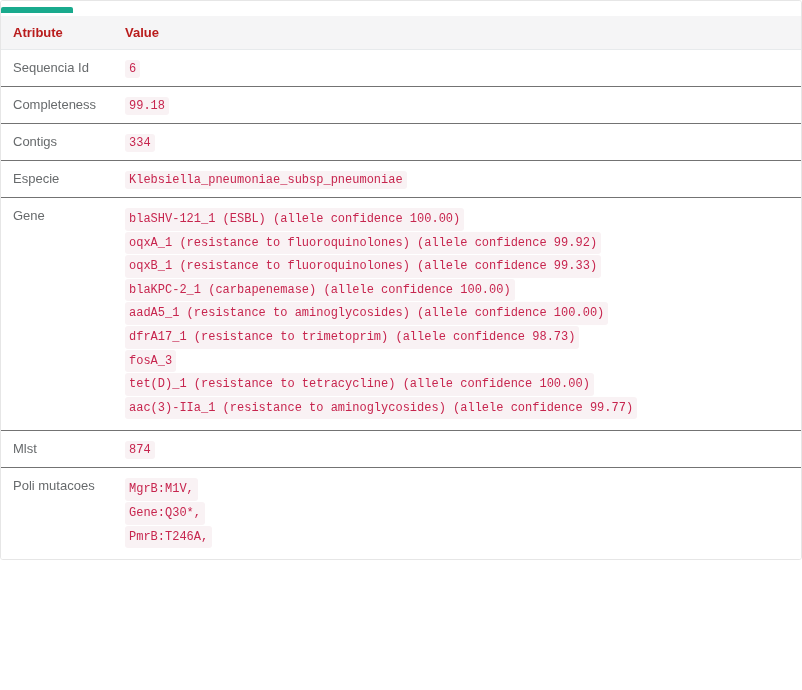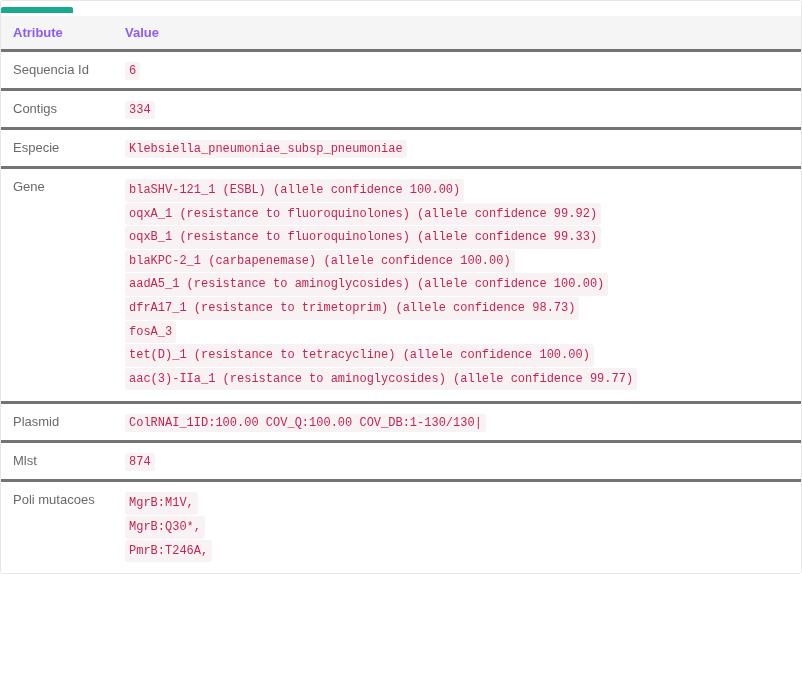--- a/index.html
+++ b/index.html
@@ -29,27 +29,27 @@
     table {
       width: 100%;
       border-collapse: collapse;
       background: #fff;
     }
     thead th {
       background: #f5f5f6;
       text-align: left;
       font-weight: 600;
       font-size: 13px;
-      color: #8b5cf6;
+      color: #b91c1c;
       padding: 9px 12px;
       border-bottom: 1px solid #e7eaec;
     }
     tbody td {
       padding: 10px 12px;
-      border-top: 3px solid #737373;
+      border-top: 1px solid #737373;
       vertical-align: top;
       font-size: 13px;
       color: #676a6c;
     }
     td.attr-cell {
       width: 112px;
       color: #676a6c;
     }
     code {
       font-family: Menlo, Monaco, Consolas, "Courier New", monospace;
@@ -79,42 +79,42 @@
         <th>Atribute</th>
         <th>Value</th>
       </tr>
     </thead>
     <tbody id="tbody">
     <tr>
           <td class="attr-cell">Sequencia Id</td>
           <td><code>6</code></td>
         </tr>
         <tr>
+          <td class="attr-cell">Completeness</td>
+          <td><code>99.18</code></td>
+        </tr>
+        <tr>
           <td class="attr-cell">Contigs</td>
           <td><code>334</code></td>
         </tr>
         <tr>
           <td class="attr-cell">Especie</td>
           <td><code>Klebsiella_pneumoniae_subsp_pneumoniae</code></td>
         </tr>
         <tr>
           <td class="attr-cell">Gene</td>
           <td>
             <div class="code-lines"><code>blaSHV-121_1 (ESBL) (allele confidence 100.00)</code><br><code>oqxA_1 (resistance to fluoroquinolones) (allele confidence 99.92)</code><br><code>oqxB_1 (resistance to fluoroquinolones) (allele confidence 99.33)</code><br><code>blaKPC-2_1 (carbapenemase) (allele confidence 100.00)</code><br><code>aadA5_1 (resistance to aminoglycosides) (allele confidence 100.00)</code><br><code>dfrA17_1 (resistance to trimetoprim) (allele confidence 98.73)</code><br><code>fosA_3</code><br><code>tet(D)_1 (resistance to tetracycline) (allele confidence 100.00)</code><br><code>aac(3)-IIa_1 (resistance to aminoglycosides) (allele confidence 99.77)</code><br></div>
           </td>
         </tr>
         <tr>
-          <td class="attr-cell">Plasmid</td>
-          <td><code>ColRNAI_1ID:100.00 COV_Q:100.00 COV_DB:1-130/130|</code></td>
-        </tr>
-        <tr>
           <td class="attr-cell">Mlst</td>
           <td><code>874</code></td>
         </tr>
         <tr>
           <td class="attr-cell">Poli mutacoes</td>
           <td>
-            <div class="code-lines"><code>MgrB:M1V,</code><br><code>MgrB:Q30*,</code><br><code>PmrB:T246A,</code><br></div>
+            <div class="code-lines"><code>MgrB:M1V,</code><br><code>Gene:Q30*,</code><br><code>PmrB:T246A,</code><br></div>
           </td>
         </tr>
       </tbody>
   </table>
 </div>
 
 </body></html>

